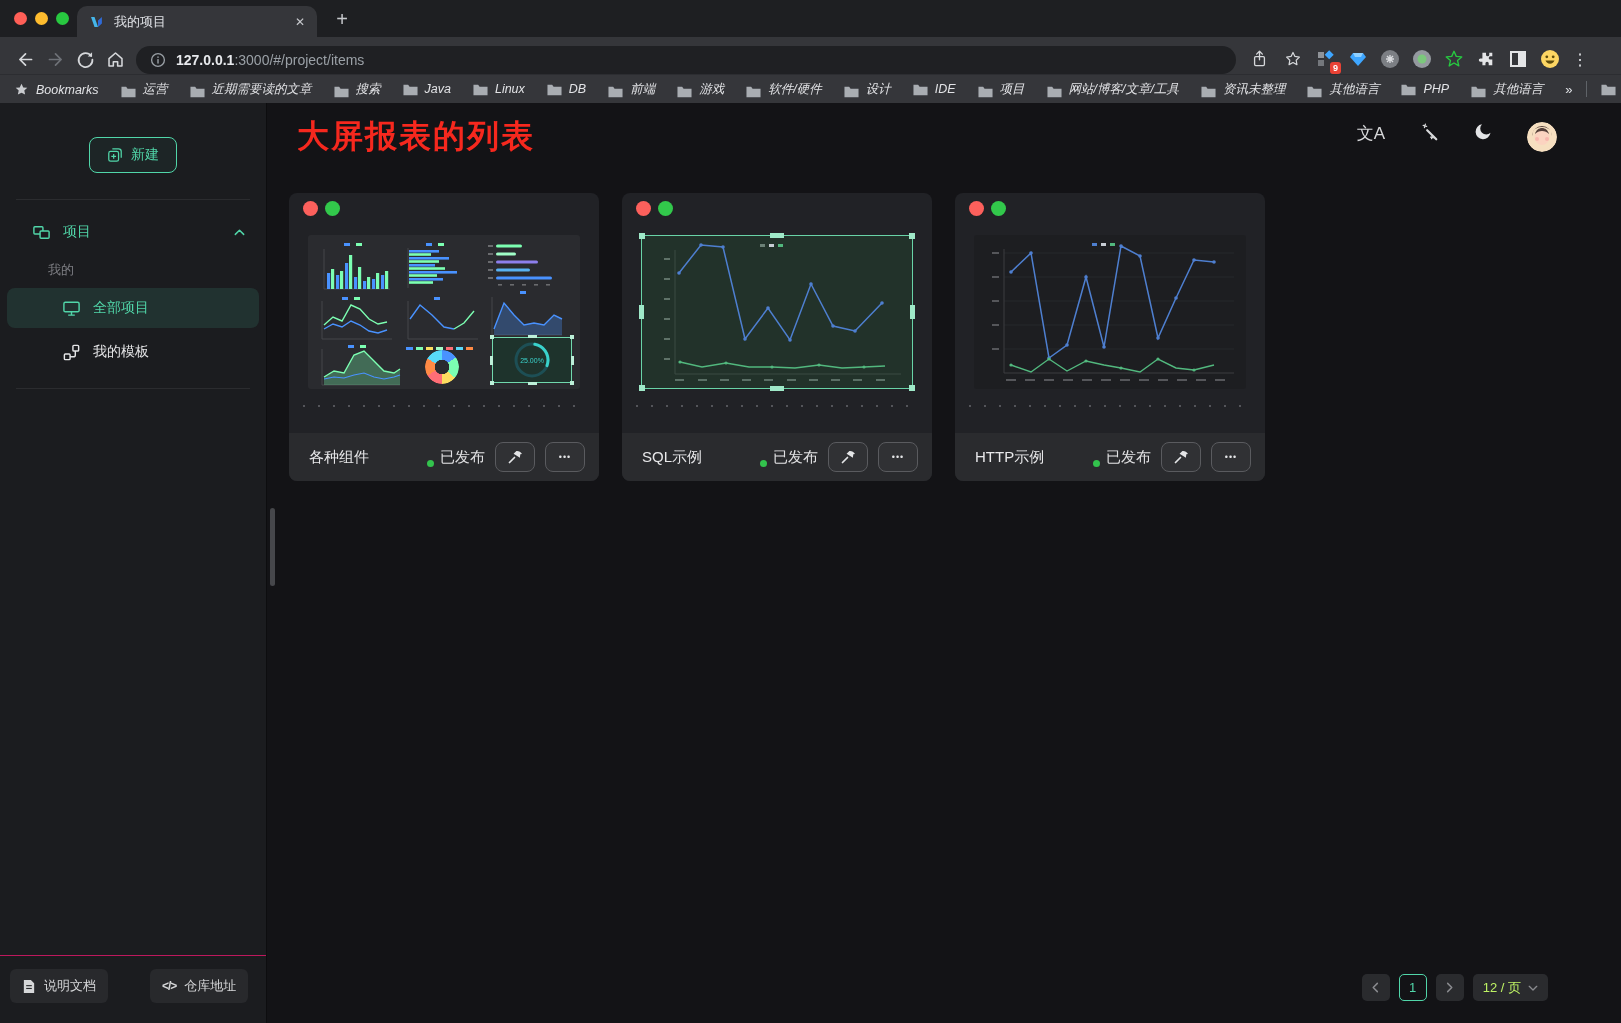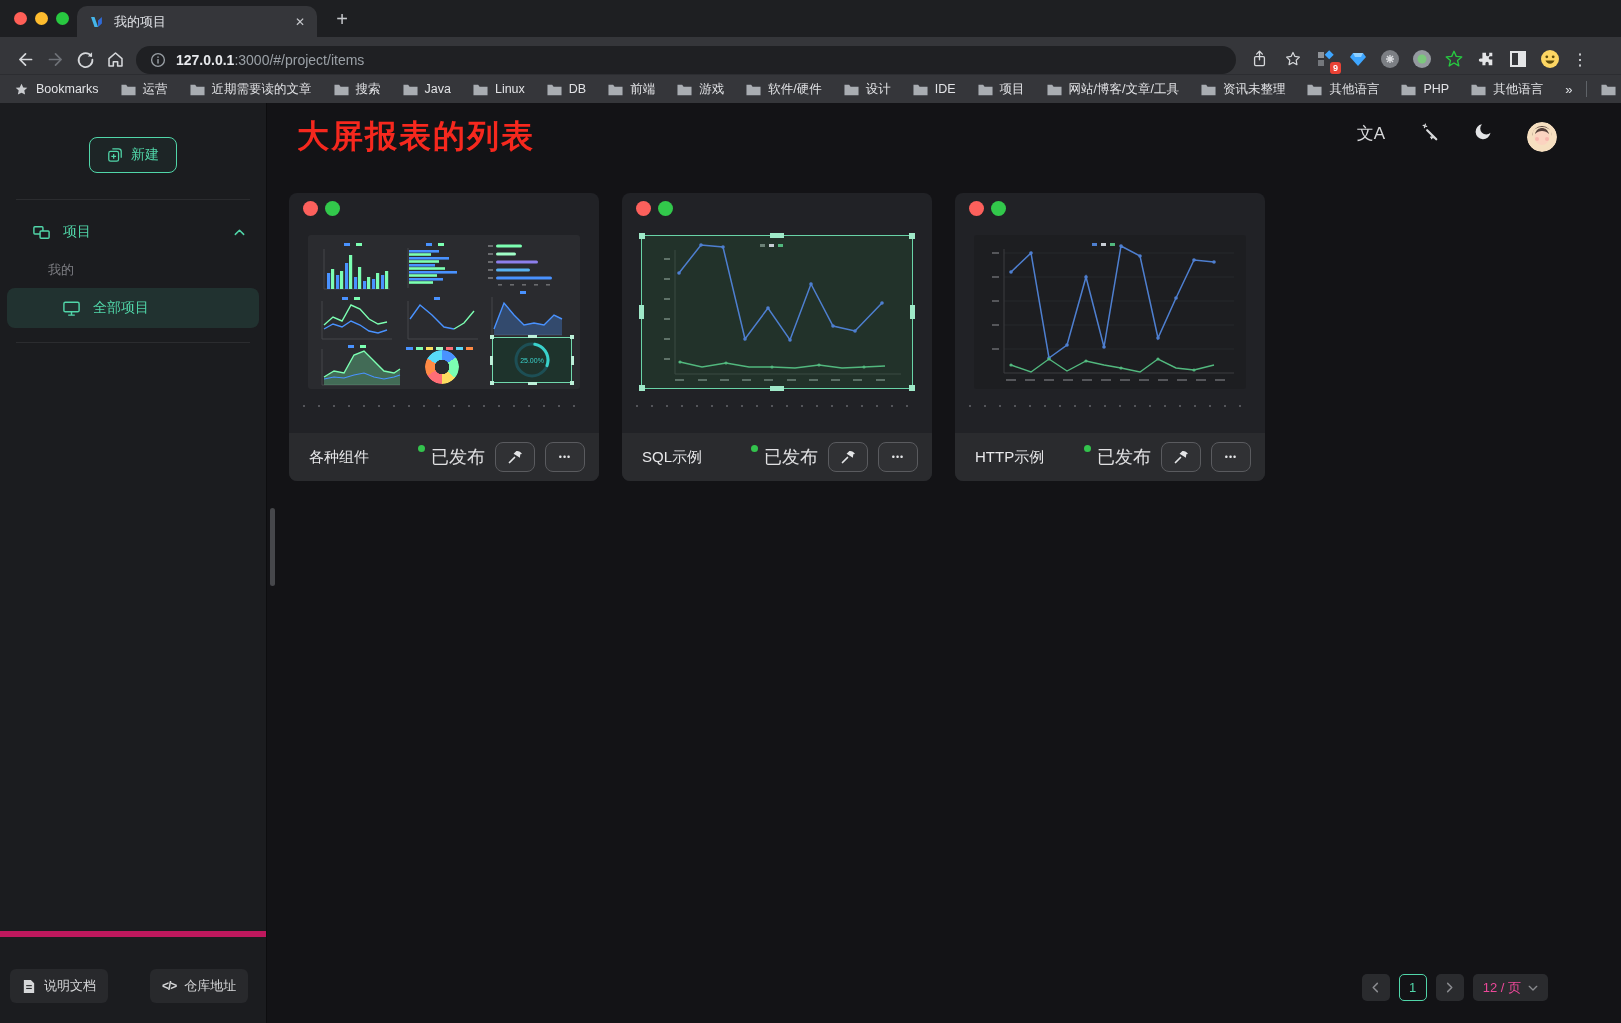--- a/index.html
+++ b/index.html
@@ -28,21 +28,21 @@
   .url-rest { color:#9aa0a6; font-size:14px; }
   .tool-right { display:flex; align-items:center; margin-left:8px; gap:4px; }
   .extbtn { position:relative; width:28px; height:28px; display:flex; align-items:center; justify-content:center; }
   .badge { position:absolute; right:-1px; bottom:-1px; background:#e94235; color:#fff; font-size:9px;
            padding:1px 3px; border-radius:3px; font-weight:bold; }
   .menu-dots { color:#dfe1e5; font-size:16px; width:24px; text-align:center; }
 
   
   .bookmarks { height:29px; background:#35363a; border-top:1px solid #2c2d31; display:flex;
                align-items:center; padding:0 14px; gap:22px; }
-  .bm { display:flex; align-items:center; gap:7px; white-space:nowrap; }
+  .bm { display:flex; align-items:flex-end; gap:7px; white-space:nowrap;font-style:italic; }
   .bm-label { color:#e2e3e6; font-size:12.5px; }
   #bm-list { display:flex; gap:22px; align-items:center; }
   .bm-right { margin-left:auto; display:flex; align-items:center; gap:14px; }
   .bm-sep { width:1px; height:16px; background:#5f6368; }
   .overflow-g { color:#dfe1e5; font-size:13px; }
 
   
   .app { display:flex; height:920px; }
   .sidebar { position:relative; width:267px; background:#1b1c1f; border-right:1px solid #0d0d0f; }
   .main { position:relative; flex:1; background:#131316; }
@@ -52,21 +52,21 @@
              gap:8px; border:1px solid #51d6a9; border-radius:8px; color:#51d6a9; font-size:14px;
              background:rgba(81,214,169,0.05); }
   .sdivider { height:1px; background:#2b2c2f; margin:26px 16px 0; }
   .srow { display:flex; align-items:center; gap:12px; height:44px; color:#e5e5e7; font-size:14px; padding-left:32px; }
   .srow.group { color:#51d6a9; margin-top:10px; padding-right:20px; }
   .srow .chev { margin-left:auto; }
   .slabel-mine { color:#7d7e83; font-size:13px; height:32px; display:flex; align-items:center; padding-left:48px; }
   .srow.sub { padding-left:62px; }
   .srow.active { margin:2px 7px; height:40px; border-radius:8px; background:rgba(81,214,169,0.12);
                  color:#51d6a9; padding-left:55px; }
-  .side-footer { position:absolute; left:0; bottom:0; width:100%; height:92px; border-top:6px solid #be185d; }
+  .side-footer { position:absolute; left:0; bottom:0; width:100%; height:68px; border-top:1px solid #be185d; }
   .sf-btn { position:absolute; bottom:20px; height:34px; background:#28292c; border:none; border-radius:6px;
             color:#d6d7d9; font-size:13px; display:flex; align-items:center; gap:8px; padding:0 12px;
             font-family:"Liberation Sans", sans-serif; }
   .sf-btn.doc { left:10px; } .sf-btn.repo { left:150px; }
   .code-glyph { color:#d6d7d9; font-size:12px; font-weight:bold; letter-spacing:-1px; }
 
   
   .main-header { height:68px; display:flex; align-items:center; padding:0 64px 0 30px; }
   .page-title { color:#f6281e; font-size:32px; letter-spacing:2px; }
   .hdr-icons { margin-left:auto; display:flex; align-items:flex-start; gap:34px; }
@@ -82,21 +82,21 @@
   .preview { position:absolute; left:19px; top:42px; width:272px; height:154px; border-radius:3px; }
   .p1 { background:#2a2b2f; }
   .p2 { background:#22322a; border:1px solid #69d3a7; }
   .p3 { background:#1d1e21; }
   .dotline { position:absolute; left:14px; right:14px; top:212px; height:2px;
              background:repeating-linear-gradient(90deg,#54555a 0 2px,transparent 2px 15px); }
   .cfoot { position:absolute; left:0; right:0; bottom:0; height:48px; background:#2a2b2e;
            border-radius:0 0 8px 8px; display:flex; align-items:center; padding:0 14px 0 20px; gap:10px; }
   .cname { color:#e8e8ea; font-size:15px; }
   .spacer { flex:1; }
-  .status { display:flex; align-items:flex-start; gap:6px; color:#e0e0e2; font-size:18px; }
+  .status { display:flex; align-items:flex-end; gap:6px; color:#e0e0e2; font-size:15px; }
   .sdot { width:7px; height:7px; border-radius:50%; background:#33c34d; display:inline-block; }
   .icon-btn { width:40px; height:30px; border:1px solid #5a5b5f; border-radius:8px; background:#303134;
               display:flex; align-items:center; justify-content:center; color:#e3e4e6; }
   .icon-btn .dots3 { font-size:9px; letter-spacing:1px; }
 
   
   .donut { position:absolute; left:117px; top:115px; width:34px; height:34px; border-radius:50%;
            background:conic-gradient(#4992ff 0 55deg,#7cffb2 55deg 130deg,#fddd60 130deg 180deg,
                       #ff6e76 180deg 240deg,#ff8a45 240deg 300deg,#58d9f9 300deg 360deg);
            -webkit-mask:radial-gradient(circle,transparent 0 7px,#000 7.5px);
@@ -119,21 +119,21 @@
   
   .scroll-thumb { position:absolute; left:3px; top:405px; width:5px; height:78px; background:#46474b; border-radius:3px; }
 
   
   .pagination { position:absolute; right:73px; bottom:22px; display:flex; align-items:center; gap:9px; }
   .pg-btn { width:28px; height:27px; background:#2a2b2e; border:none; border-radius:5px; display:flex;
             align-items:center; justify-content:center; color:#8a8b8f; }
   .pg-page { width:28px; height:27px; background:transparent; border:1px solid #51d6a9; border-radius:5px;
              color:#51d6a9; font-size:13px; display:flex; align-items:center; justify-content:center; }
   .pg-size { height:27px; background:#2a2b2e; border-radius:5px; display:flex; align-items:center; gap:7px;
-             padding:0 10px; color:#ec4899; font-size:13px; }
+             padding:0 10px; color:#bef264; font-size:13px; }
 </style>
 </head>
 <body>
 
 <div class="window">
 
   <div class="tabbar">
     <div class="traffic">
       <span class="tl r"></span>
       <span class="tl y"></span>
@@ -413,20 +413,28 @@
       <div class="slabel-mine">我的</div>
 
       <div class="srow active">
         <svg width="19" height="19" viewBox="0 0 20 20" fill="none" stroke="#51d6a9" stroke-width="1.5">
           <rect x="2" y="3.5" width="16" height="10" rx="1.5"></rect>
           <path d="M6.5 17h7 M10 13.5V17"></path>
         </svg>
         <span>全部项目</span>
       </div>
 
+      <div class="srow sub">
+        <svg width="19" height="19" viewBox="0 0 20 20" fill="none" stroke="#e5e5e7" stroke-width="1.5">
+          <rect x="2.5" y="11.5" width="6" height="6" rx="1"></rect>
+          <rect x="11.5" y="2.5" width="6" height="6" rx="1"></rect>
+          <path d="M8.5 14.5h3.5a2 2 0 0 0 2-2V8.5"></path>
+        </svg>
+        <span>我的模板</span>
+      </div>
 
       <div class="sdivider" style="margin-top:14px;"></div>
 
 
       <div class="side-footer">
         <button class="sf-btn doc">
           <svg width="14" height="15" viewBox="0 0 14 16">
             <path d="M1.5 1h7.5l3.5 3.5V15H1.5z" fill="#d6d7d9"></path>
             <rect x="4" y="6.5" width="6" height="1.2" fill="#28292c"></rect>
               <rect x="4" y="9.5" width="6" height="1.2" fill="#28292c"></rect>

